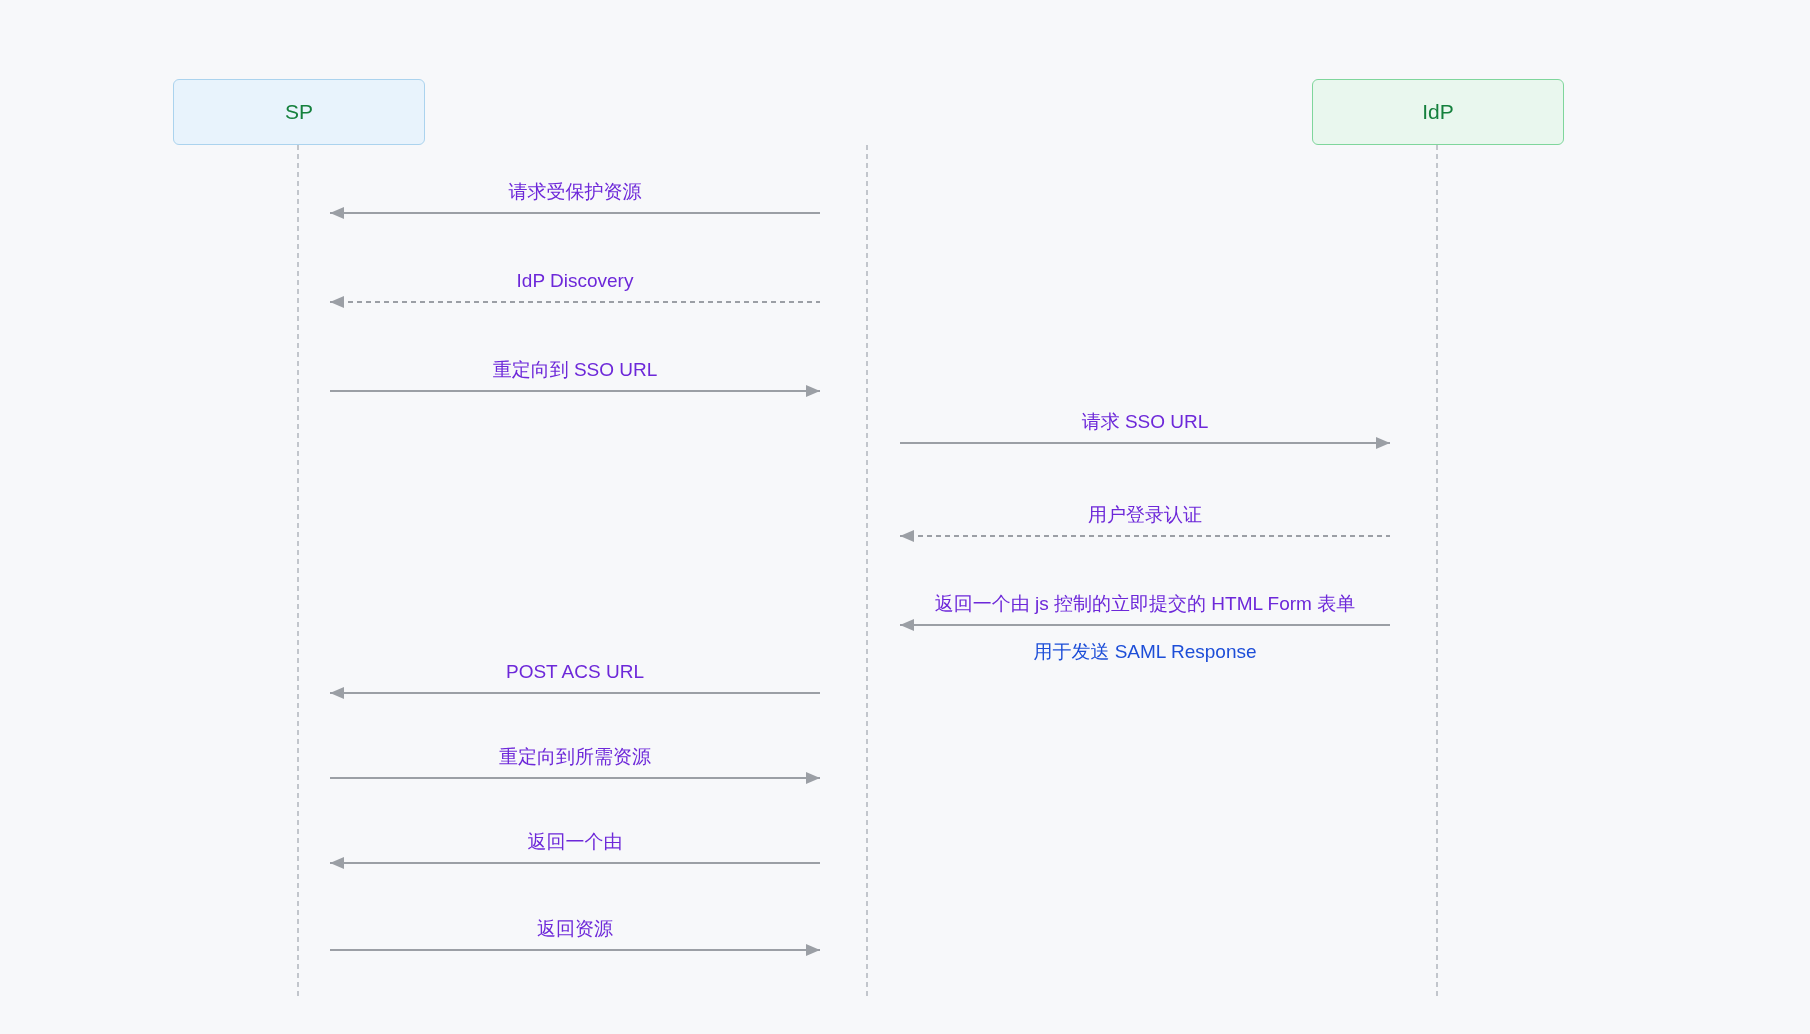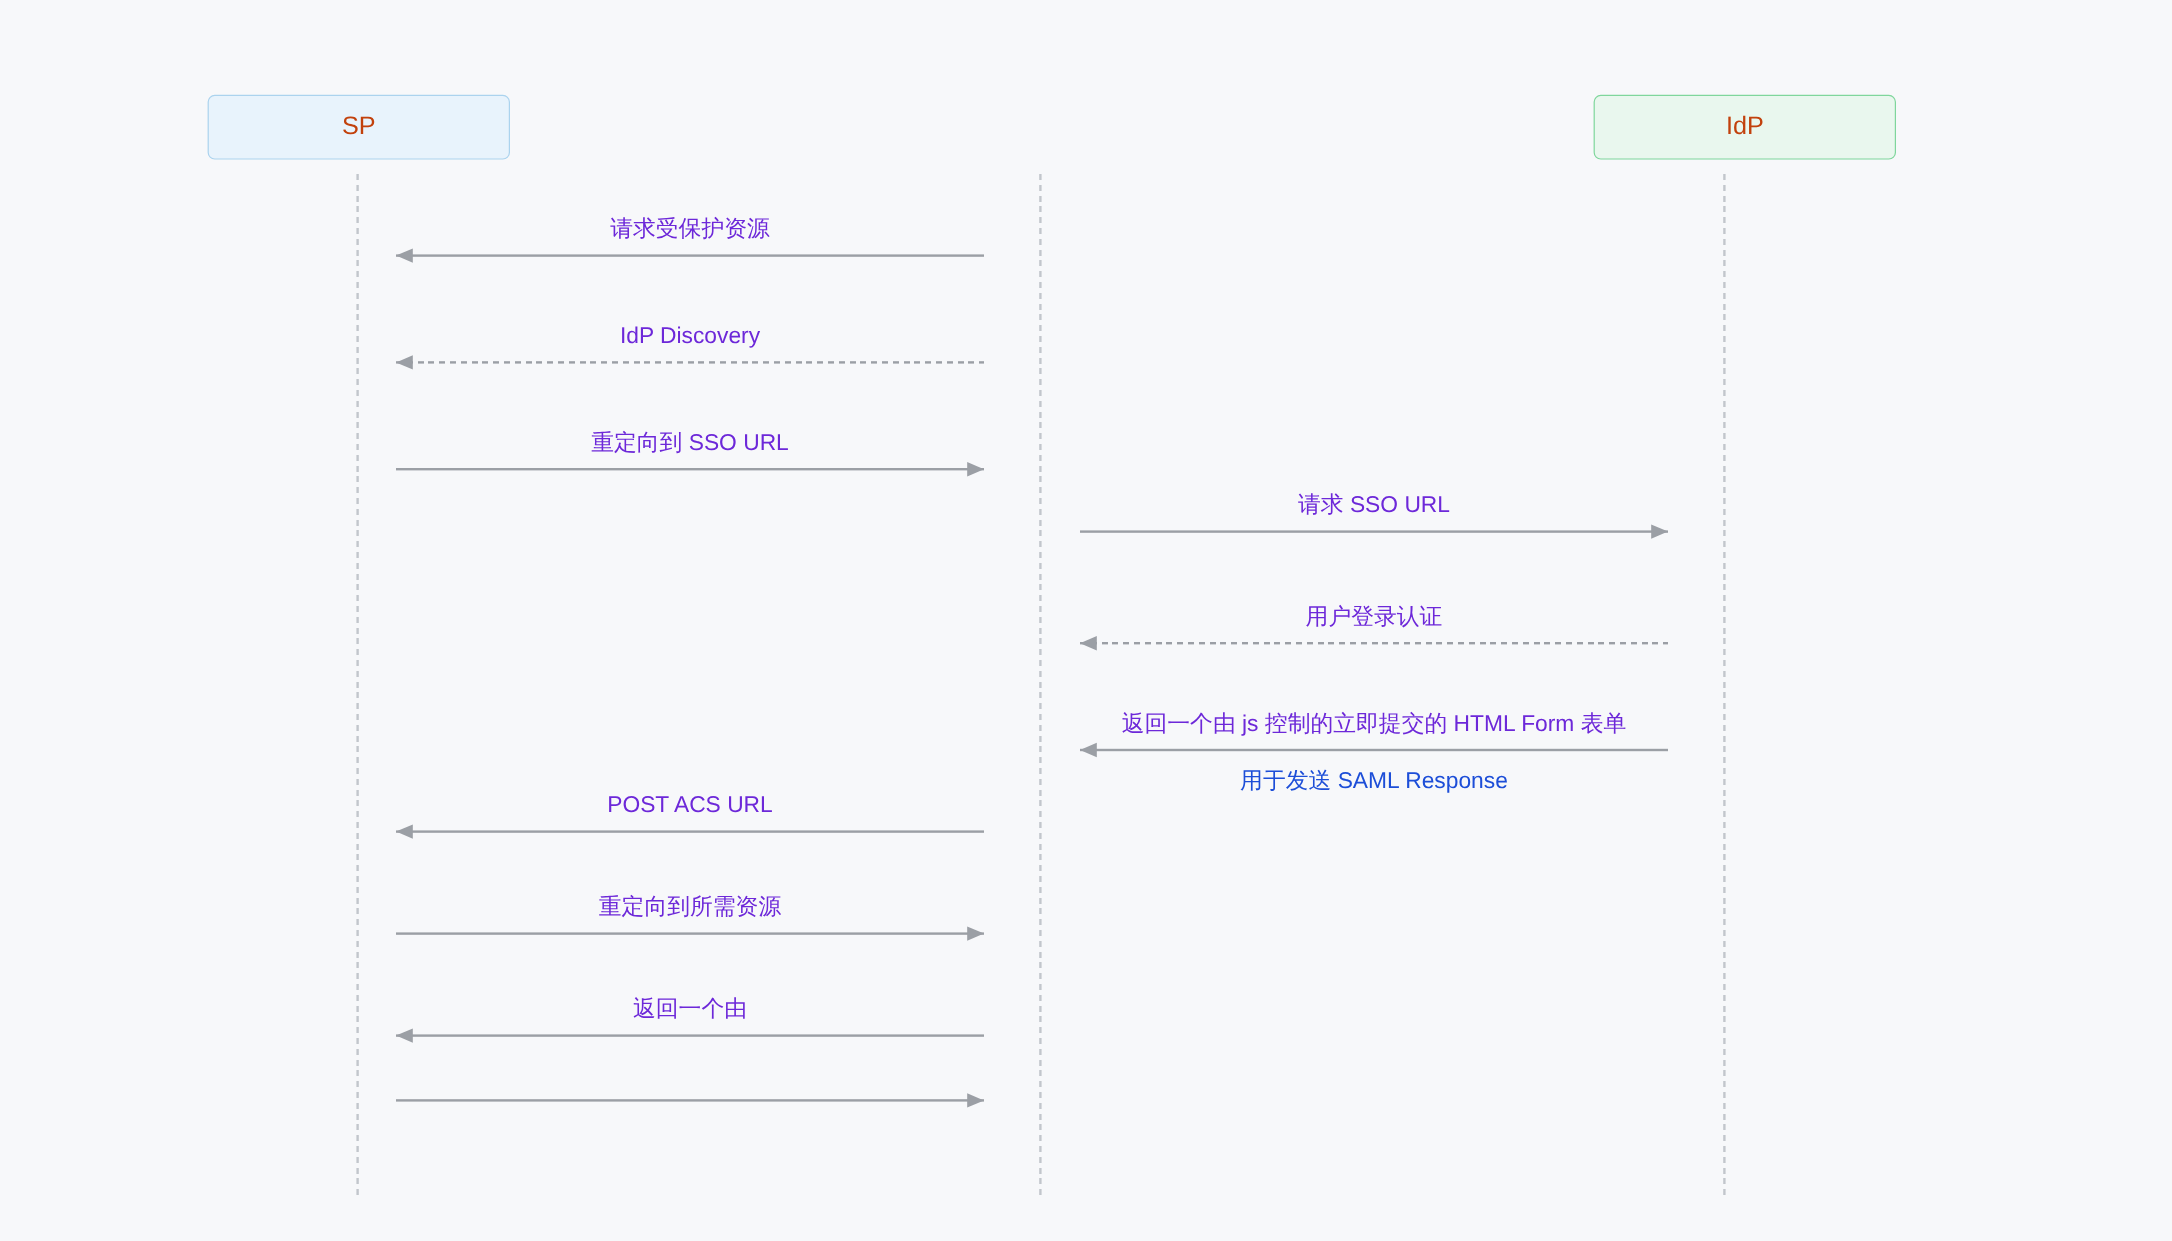--- a/index.html
+++ b/index.html
@@ -6,29 +6,29 @@
   body{
     width:1810px;height:1034px;
     background:#f7f8fa;
     font-family:"Liberation Sans","DejaVu Sans",sans-serif;
     position:relative;overflow:hidden;
   }
   .stage{position:absolute;inset:0;}
 
   
   .actor{
-    position:absolute;top:79px;height:54px;
+    position:absolute;top:79px;height:66px;
     display:flex;align-items:center;justify-content:center;
     border-radius:6px;border:1px solid;
-    font-size:21px;font-weight:500;color:#c2410c;
+    font-size:21px;font-weight:500;color:#15803d;
     box-sizing:border-box;
   }
   .actor-sp{left:173px;width:252px;background:#e8f3fc;border-color:#abd3ee;}
   .actor-browser{left:742px;width:249px;background:#fdf6ea;border-color:#f2b26b;}
-  .actor-idp{left:1312px;width:252px;background:#e9f7ee;border-color:#7fd69c;margin-left:16px;}
+  .actor-idp{left:1312px;width:252px;background:#e9f7ee;border-color:#7fd69c;}
 
   
   .lifeline{
     position:absolute;top:145px;height:852px;width:2px;
     background:repeating-linear-gradient(to bottom,#c2c6cc 0,#c2c6cc 5px,transparent 5px,transparent 9px);
   }
   .lifeline-sp{left:297px;}
   .lifeline-browser{left:866px;}
   .lifeline-idp{left:1436px;}
 
@@ -129,18 +129,19 @@
   </div>
 
   <div class="msg lane-a" style="top:829px">
     <div class="lbl">返回一个由</div>
     <div class="arrow">
       <span class="head head-left"></span>
     </div>
   </div>
 
   <div class="msg lane-a" style="top:916px">
+    <div class="lbl">返回资源</div>
     <div class="arrow">
       <span class="head head-right"></span>
     </div>
   </div>
 
 </div>
 
 </body></html>

